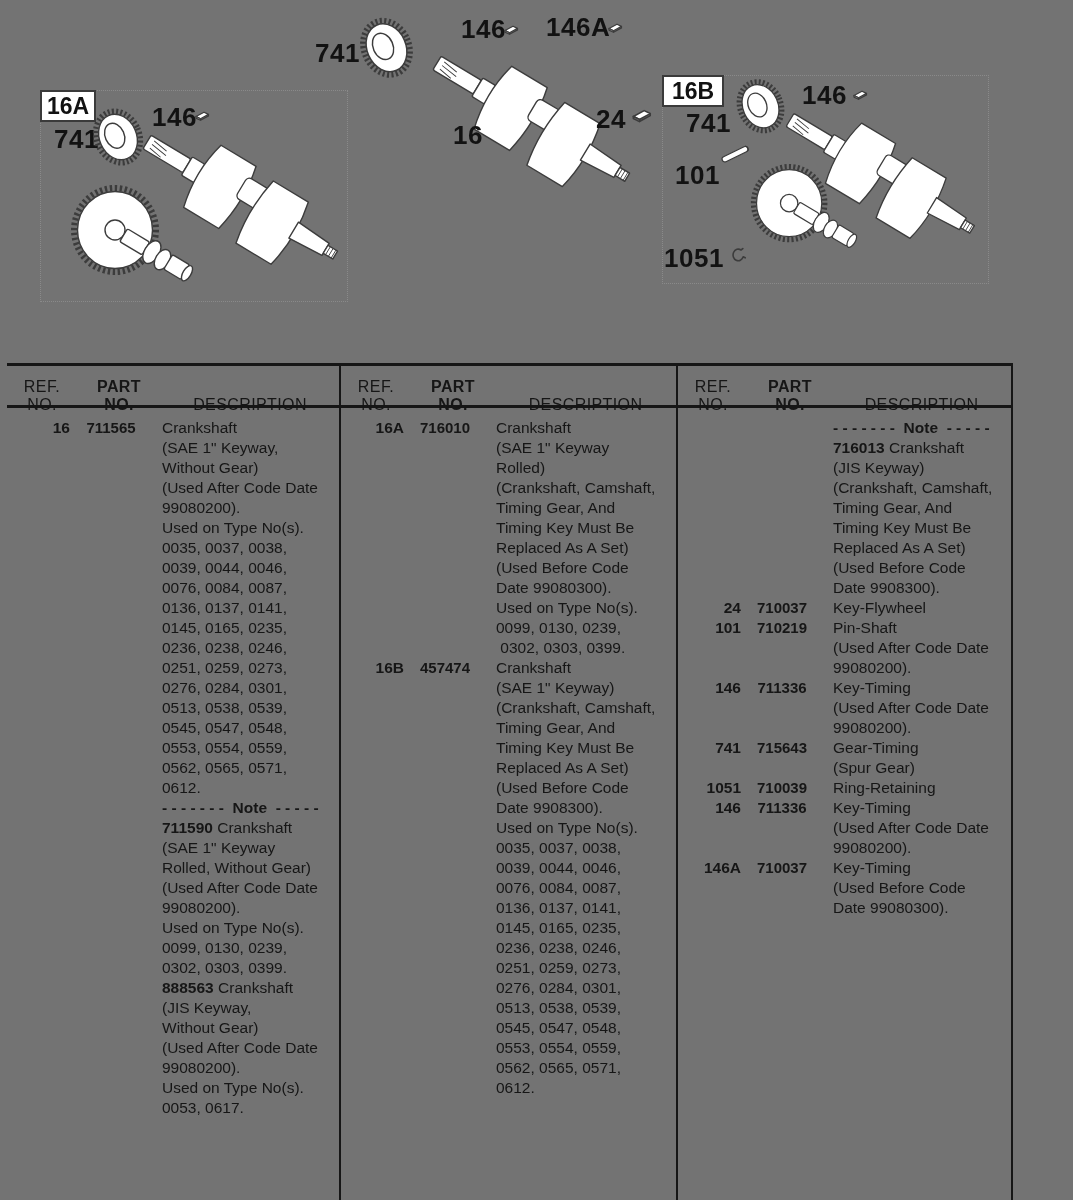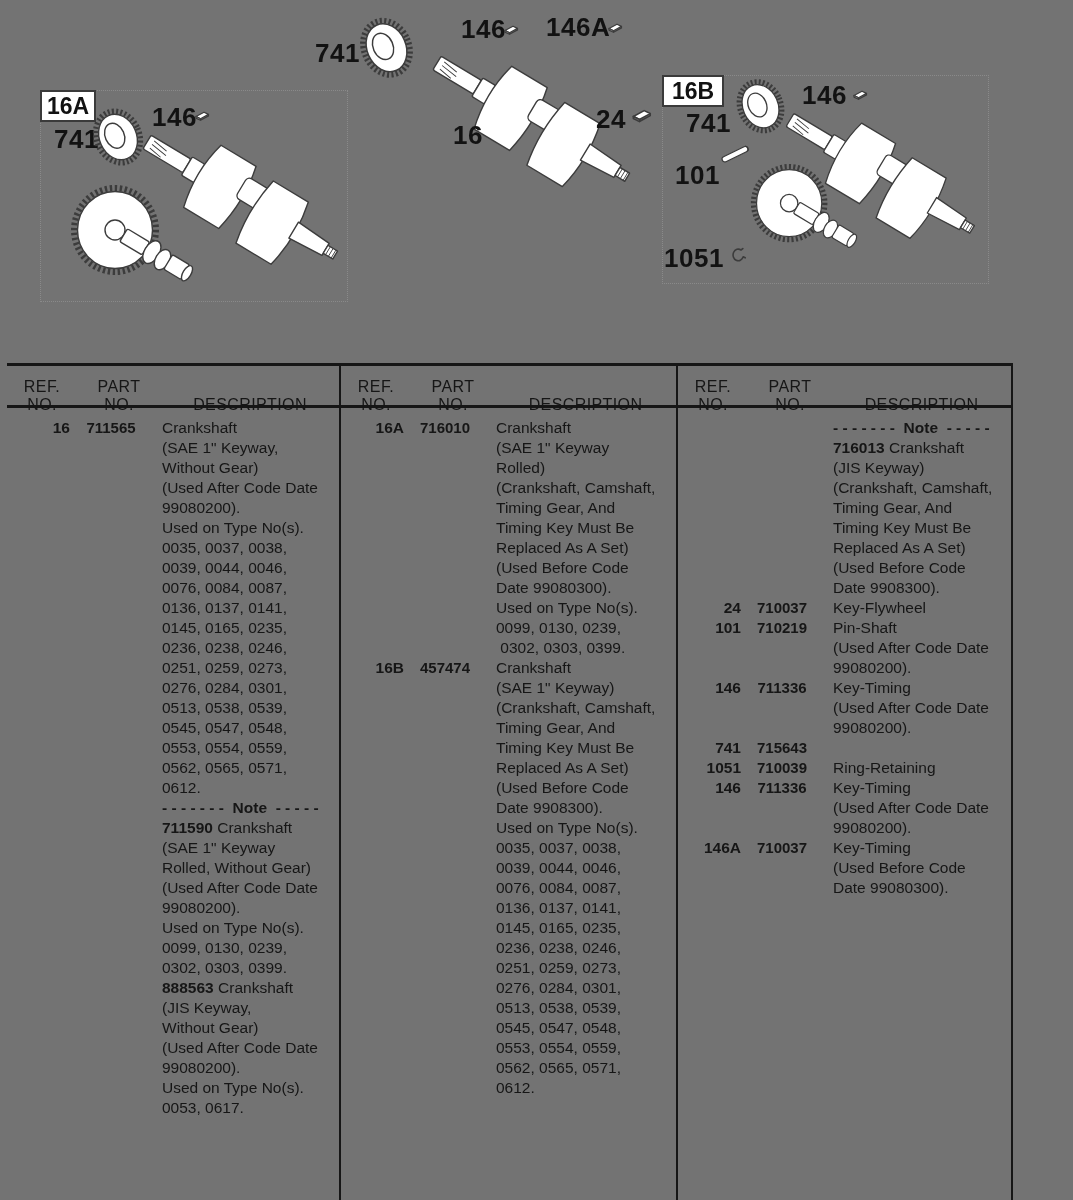--- a/index.html
+++ b/index.html
@@ -11,21 +11,21 @@
   .dash-box{position:absolute;border:1px dotted #8a8a8a;background:transparent;}
   .title-box{position:absolute;border:2px solid #3a3a3a;background:#fff;display:flex;align-items:center;justify-content:center;
              font-weight:700;font-size:23px;color:#121212;}
   
   .ptable{position:absolute;left:7px;top:363px;width:1006px;height:837px;border-top:3px solid #161616;display:flex;}
   .tcol{box-sizing:border-box;flex:none;border-right:2px solid #161616;}
   .tcol.c0{width:334px;}.tcol.c1{width:337px;}.tcol.c2{width:335px;}
   .thead{height:42px;border-bottom:3px solid #161616;display:flex;align-items:flex-start;
          font-size:16px;letter-spacing:.4px;padding-top:12px;box-sizing:border-box;}
   .th-ref{width:70px;text-align:center;line-height:18px;}
-  .th-part{width:84px;text-align:center;line-height:18px;}
+  .th-part{width:84px;text-align:center;line-height:18px;font-weight:bold;}
   .th-desc{flex:1;text-align:center;line-height:18px;padding-top:18px;}
   .tbody{padding-top:10px;}
   .prow{display:flex;align-items:flex-start;}
   .cref{width:63px;text-align:right;font-weight:700;font-size:15.5px;line-height:20px;white-space:pre;}
   .cpart{width:82px;text-align:center;font-weight:700;font-size:15px;line-height:20px;white-space:pre;}
   .cdesc{flex:1;margin-left:10px;font-size:15.5px;line-height:20px;}
   .dline{white-space:pre;}
   .dline .b{font-weight:700;}
 </style>
 </head>
@@ -292,20 +292,24 @@
             <div class="cpart">711336</div>
             <div class="cdesc">
               <div class="dline"><span>Key-Timing</span></div>
               <div class="dline"><span>(Used After Code Date</span></div>
               <div class="dline"><span>99080200).</span></div>
             </div>
           </div>
           <div class="prow">
             <div class="cref">741</div>
             <div class="cpart">715643</div>
+            <div class="cdesc">
+              <div class="dline"><span>Gear-Timing</span></div>
+              <div class="dline"><span>(Spur Gear)</span></div>
+            </div>
           </div>
           <div class="prow">
             <div class="cref">1051</div>
             <div class="cpart">710039</div>
             <div class="cdesc">
               <div class="dline"><span>Ring-Retaining</span></div>
             </div>
           </div>
           <div class="prow">
             <div class="cref">146</div>

